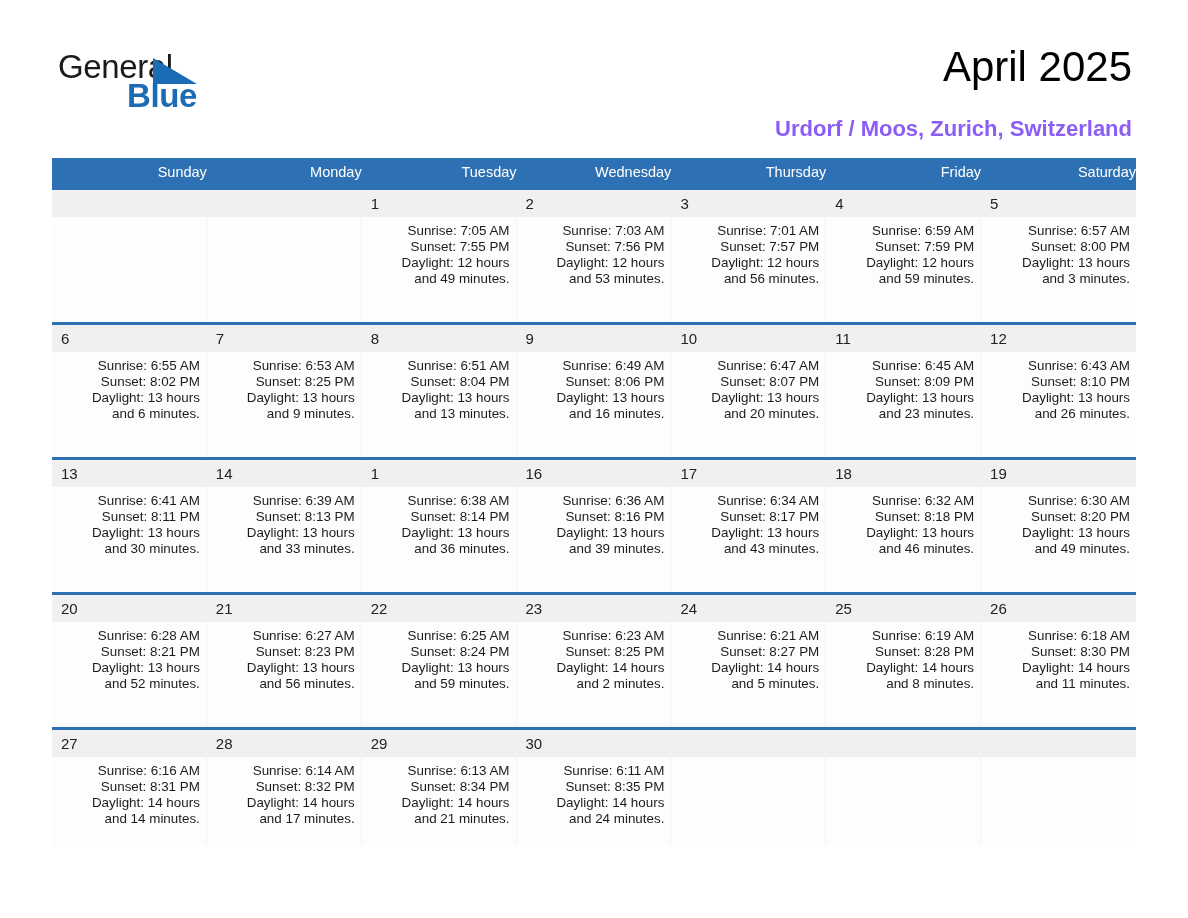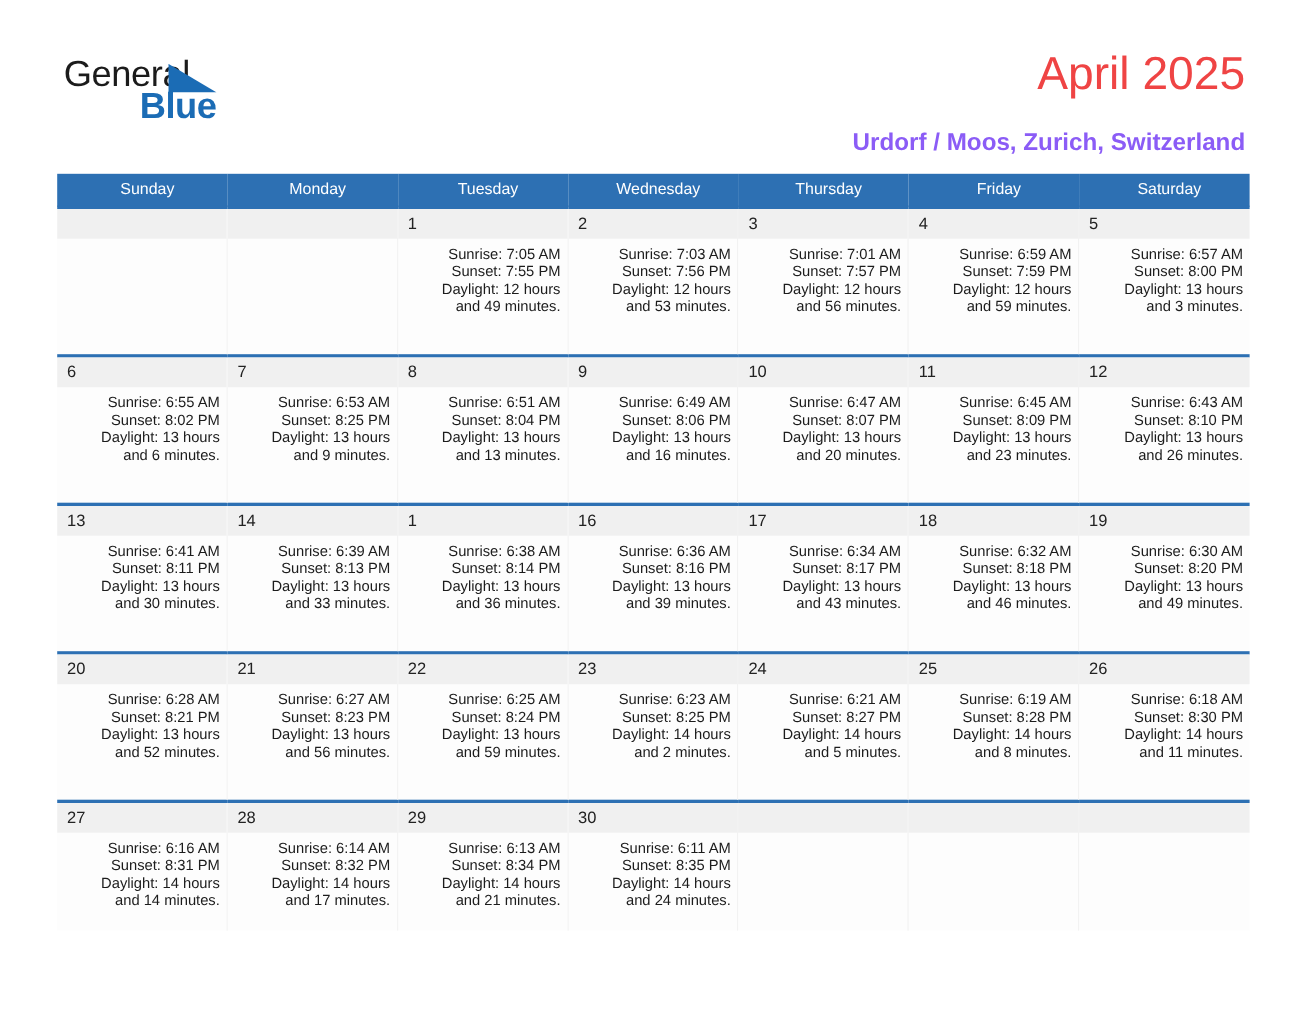--- a/index.html
+++ b/index.html
@@ -63,21 +63,21 @@
     width: 44px;
     height: 26px;
   }
 
   .title {
     position: absolute;
     right: 56px;
     top: 44px;
     font-size: 42px;
     font-weight: 400;
-    color: #ef4444;
+    color: #000000;
     letter-spacing: 0px;
     line-height: 1.1;
     text-align: left;
     white-space: nowrap;
   }
   .subtitle {
     position: absolute;
     right: 56px;
     top: 116px;
     font-size: 22px;
@@ -101,21 +101,21 @@
     padding: 0;
     margin: 0;
     vertical-align: top;
   }
   .dow-row th {
     background: #2d70b3;
     height: 30px;
     color: #ffffff;
     font-size: 14.5px;
     font-weight: 400;
-    text-align: center;
+    text-align: right;
     padding-left: 9px;
     vertical-align: middle;
     box-sizing: border-box;
   }
 
   .week-row > td {
     border-top: 3px solid #2d70b3;
     height: 135px;
     box-sizing: border-box;
     background: #fdfdfd;

